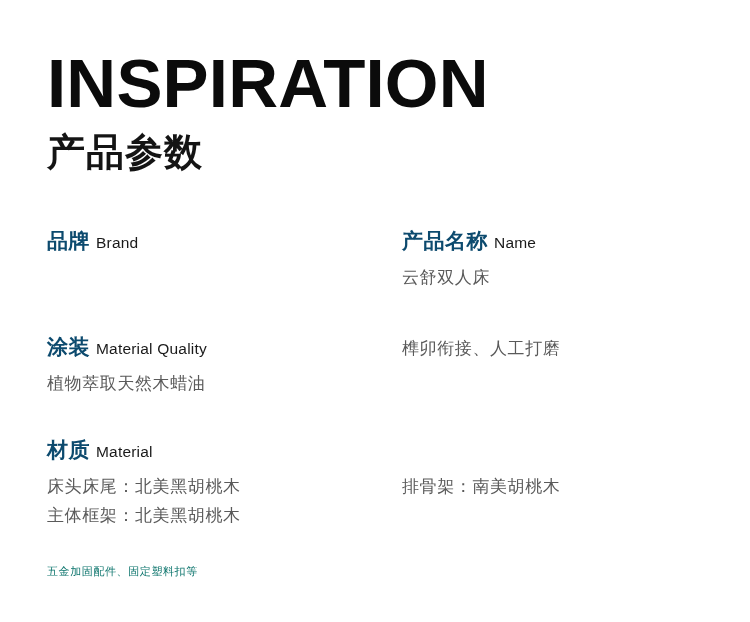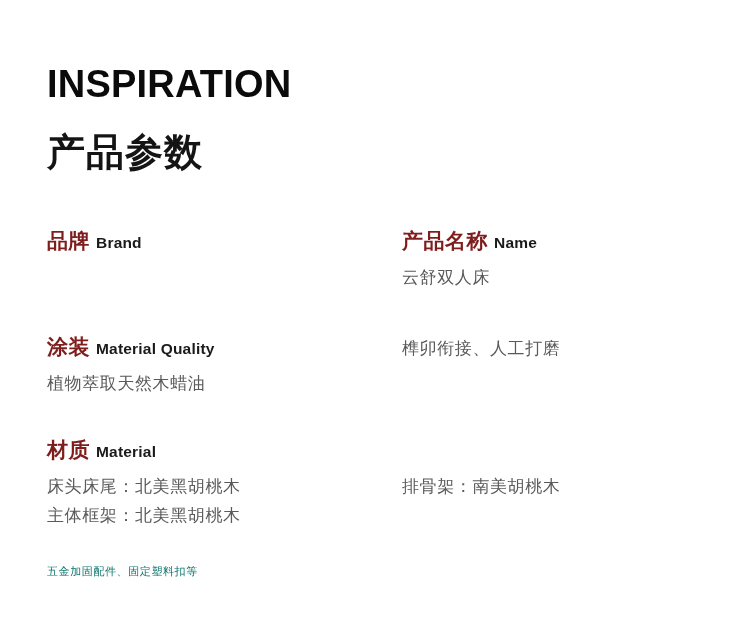--- a/index.html
+++ b/index.html
@@ -22,21 +22,21 @@
     background: #ffffff;
   }
 
   
   .header {
     position: absolute;
     left: 47px;
     top: 58px;
   }
   .title-en {
-    font-size: 38px;
+    font-size: 69px;
     line-height: 52px;
     font-weight: 700;
     letter-spacing: 0.2px;
     color: #0b0b0b;
     white-space: nowrap;
   }
   .title-cn {
     margin-top: 21px;
     font-size: 38px;
     line-height: 42px;
@@ -70,26 +70,26 @@
   }
 
   .spec-label {
     white-space: nowrap;
     line-height: 26px;
     margin-bottom: 7px;
   }
   .label-cn {
     font-size: 21px;
     font-weight: 700;
-    color: #7f1d1d;
+    color: #0c4a6e;
     letter-spacing: 0.5px;
   }
   .label-en {
     font-size: 15.5px;
-    font-weight: 700;
+    font-weight: 400;
     color: #1a1a1a;
     letter-spacing: 0.2px;
     margin-left: 6px;
   }
   .spec-value {
     font-size: 17px;
     line-height: 29px;
     color: #5a5a5a;
     letter-spacing: 0.6px;
     white-space: nowrap;

